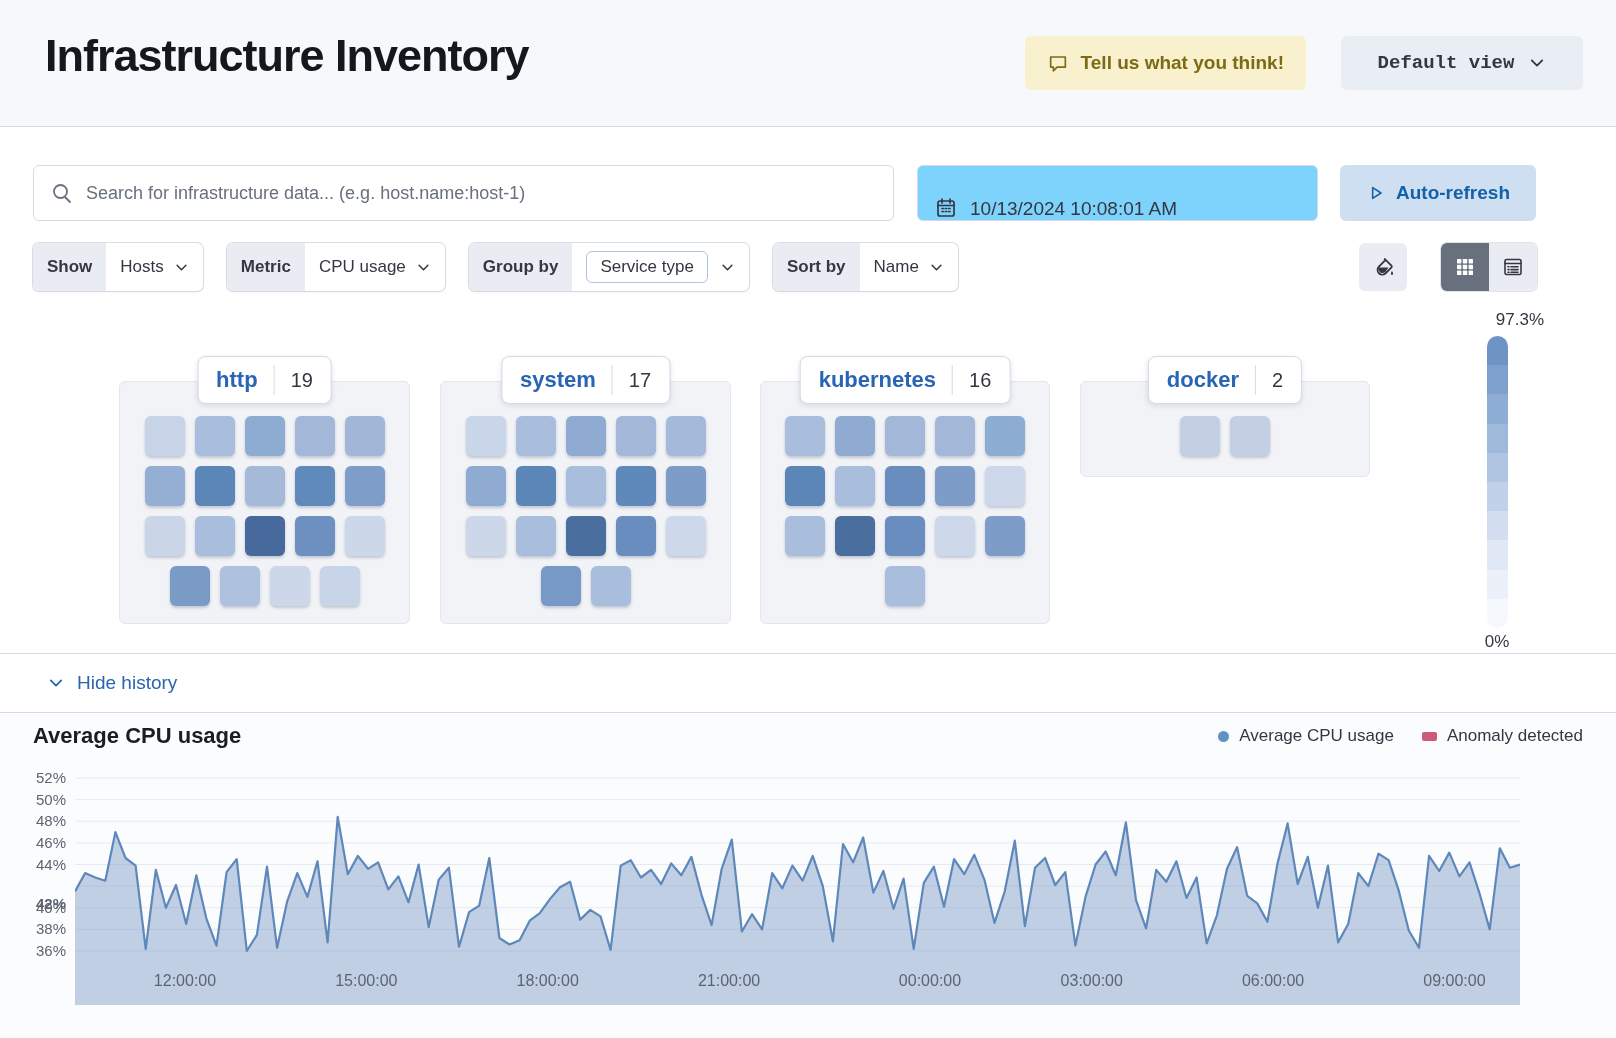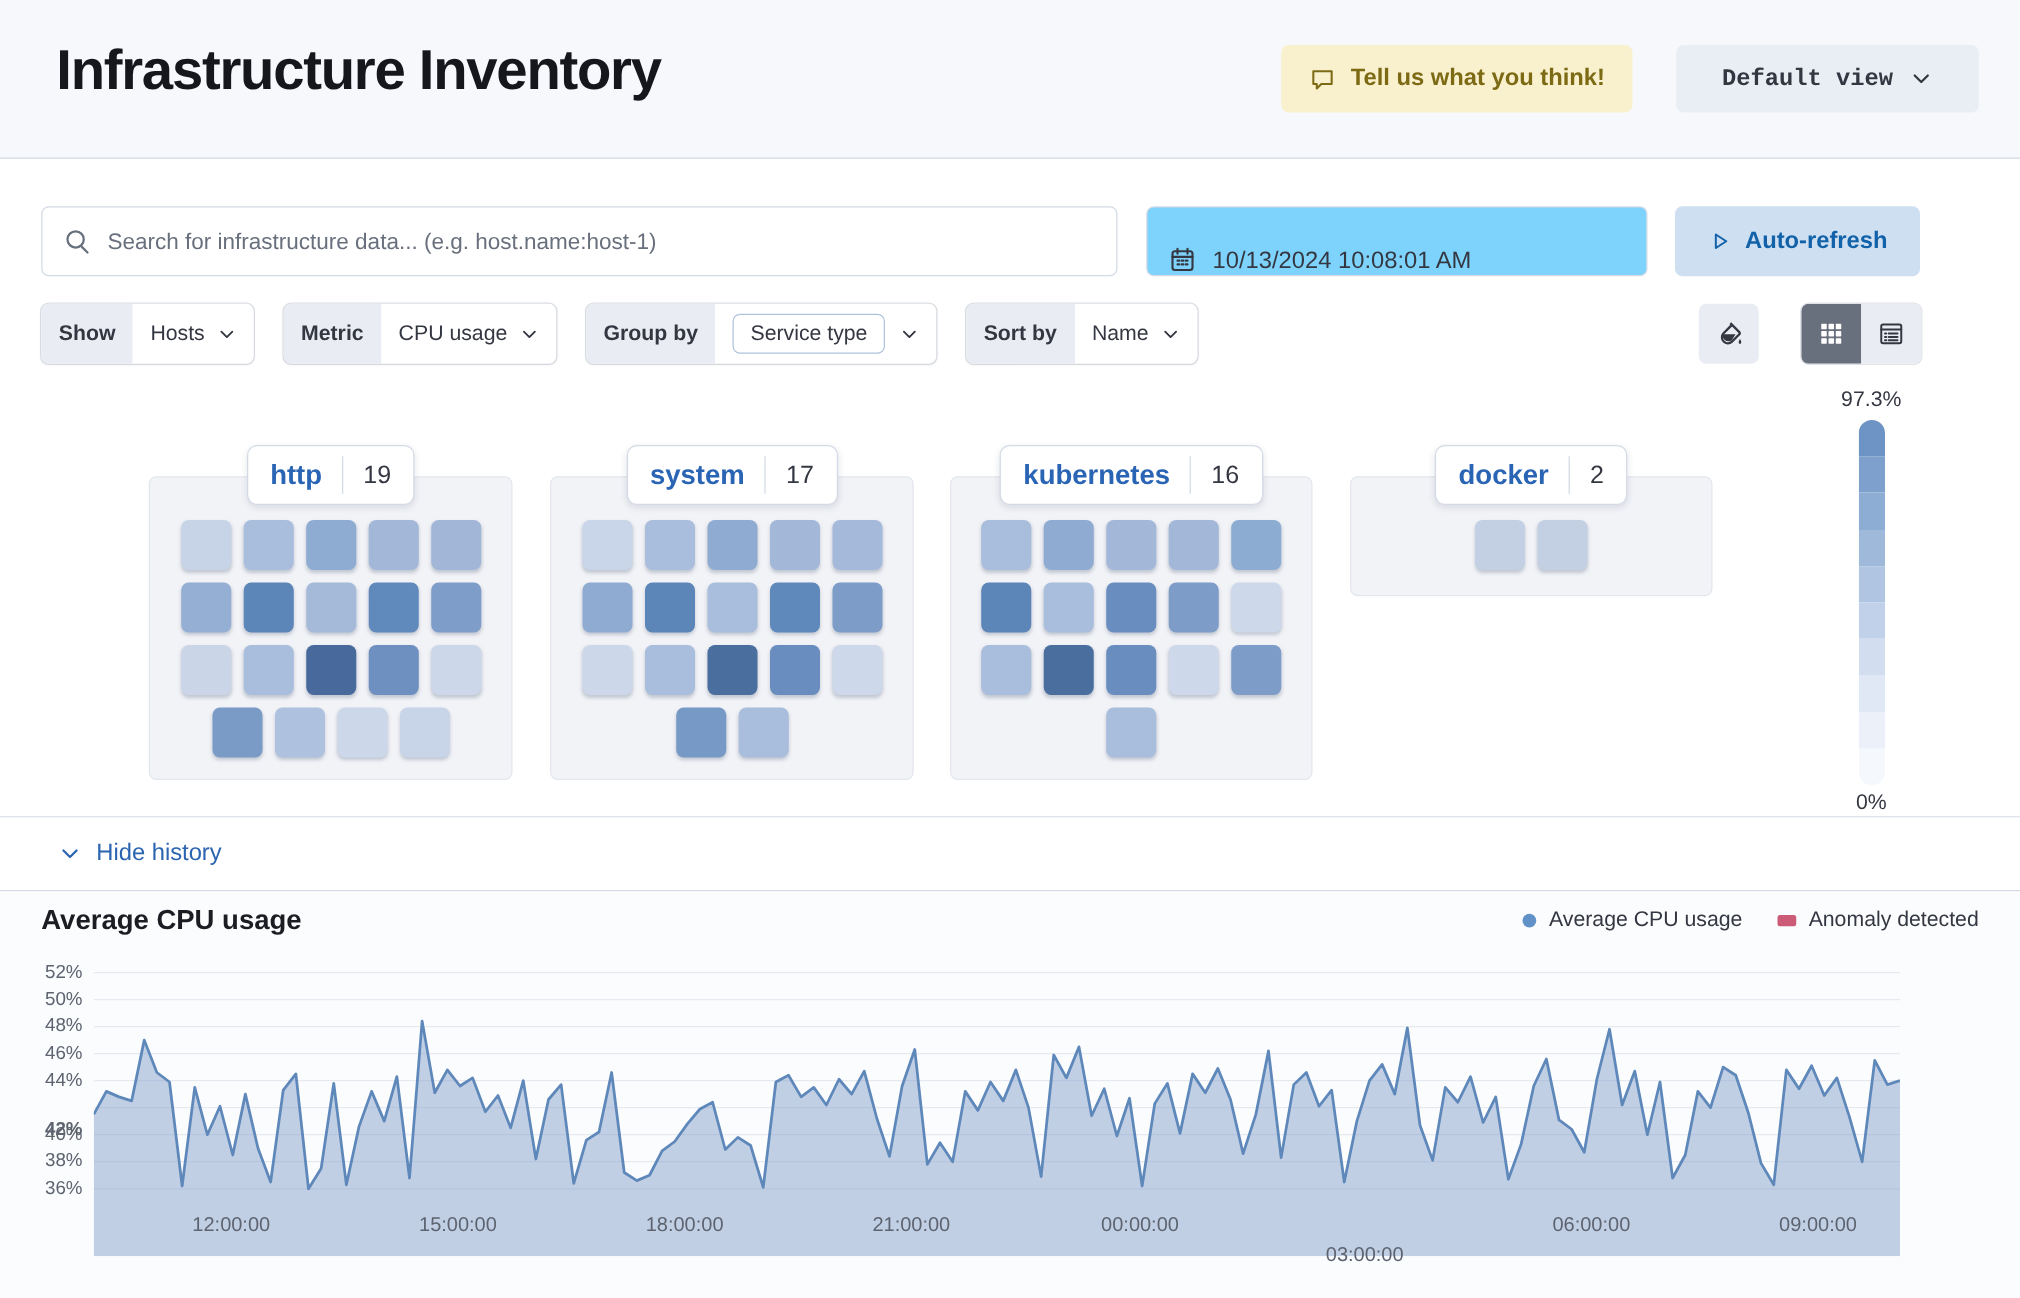--- a/index.html
+++ b/index.html
@@ -34,21 +34,21 @@
   .icon-btn { position:absolute; top:243px; width:48px; height:48px; border:none; border-radius:6px; background:#e9edf3; color:#343741;
     display:inline-flex; align-items:center; justify-content:center; cursor:pointer; }
   .paint-btn { left:1359px; }
   .toggle-group { position:absolute; left:1441px; top:243px; display:flex; border-radius:6px; overflow:hidden;
     box-shadow:0 0 0 1px rgba(152,162,179,0.3); }
   .toggle-btn { width:48px; height:48px; border:none; display:inline-flex; align-items:center; justify-content:center; cursor:pointer; }
   .toggle-btn.active { background:#69707d; color:#fff; }
   .toggle-btn.inactive { background:#e9edf3; color:#343741; }
 
   
-  .scale-max { position:absolute; left:1450px; top:310px; width:94px; text-align:center; font-size:17px; color:#343741; }
+  .scale-max { position:absolute; left:1450px; top:310px; width:94px; text-align:right; font-size:17px; color:#343741; }
   .scale-min { position:absolute; left:1450px; top:632px; width:94px; text-align:center; font-size:17px; color:#343741; }
   .scale-bar { position:absolute; left:1487px; top:336px; width:21px; height:292px; border-radius:11px; overflow:hidden; display:flex; flex-direction:column; cursor:pointer; }
   .scale-step { flex:1; }
 
   
   .group { position:absolute; background:#f2f3f7; border:1px solid #e3e6ee; border-radius:6px; }
   .group-badge { position:absolute; left:50%; transform:translateX(-50%); top:-26px; background:#fff; border:1px solid #d3dae6; border-radius:8px;
     box-shadow:0 2px 5px rgba(50,60,90,0.12); display:inline-flex; align-items:center; padding:8px 18px; gap:16px; white-space:nowrap; cursor:pointer; }
   .group-badge .gname { color:#2a64b4; font-size:22px; font-weight:700; }
   .group-badge .gdiv { width:1px; height:30px; background:#d3dae6; }
@@ -407,20 +407,20 @@
           <line x1="0" x2="1445" y1="159.375" y2="159.375" stroke="#e6e9ef" stroke-width="1"></line>
           <line x1="0" x2="1445" y1="181" y2="181" stroke="#e6e9ef" stroke-width="1"></line>
           <path d="M0.0,121.5L10.1,103.1L20.2,107.5L30.3,110.7L40.4,62.1L50.5,88.0L60.6,95.6L70.7,178.8L80.8,99.9L90.9,137.8L101.0,115.0L111.2,154.0L121.3,105.3L131.4,148.6L141.5,175.6L151.6,102.1L161.7,89.1L171.8,181.0L181.9,164.8L192.0,96.7L202.1,177.8L212.2,131.3L222.3,103.1L232.4,126.9L242.5,91.3L252.6,172.4L262.7,46.9L272.8,104.2L282.9,85.9L293.0,98.8L303.1,92.3L313.3,119.4L323.4,106.4L333.5,132.3L343.6,94.5L353.7,157.2L363.8,109.6L373.9,97.7L384.0,176.7L394.1,142.1L404.2,135.6L414.3,88.0L424.4,168.0L434.5,174.5L444.6,170.2L454.7,150.7L464.8,143.2L474.9,129.1L485.0,117.2L495.1,111.8L505.2,149.6L515.3,139.9L525.5,146.4L535.6,179.9L545.7,95.6L555.8,90.2L565.9,107.5L576.0,99.9L586.1,114.0L596.2,93.4L606.3,105.3L616.4,86.9L626.5,124.8L636.6,155.1L646.7,98.8L656.8,69.6L666.9,161.5L677.0,144.2L687.1,159.4L697.2,103.1L707.3,118.3L717.4,95.6L727.6,110.7L737.7,85.9L747.8,116.1L757.9,171.3L768.0,74.0L778.1,92.3L788.2,67.5L798.3,122.6L808.4,101.0L818.5,138.8L828.6,108.6L838.7,178.8L848.8,112.9L858.9,96.7L869.0,136.7L879.1,89.1L889.2,104.2L899.3,84.8L909.4,109.6L919.5,152.9L929.7,121.5L939.8,70.7L949.9,156.1L960.0,97.7L970.1,88.0L980.2,115.0L990.3,102.1L1000.4,175.6L1010.5,126.9L1020.6,94.5L1030.7,81.5L1040.8,105.3L1050.9,52.3L1061.0,130.2L1071.1,158.3L1081.2,99.9L1091.3,111.8L1101.4,91.3L1111.5,128.0L1121.6,107.5L1131.7,173.4L1141.9,145.3L1152.0,98.8L1162.1,77.2L1172.2,125.9L1182.3,133.4L1192.4,151.8L1202.5,93.4L1212.6,53.4L1222.7,114.0L1232.8,86.9L1242.9,137.8L1253.0,95.6L1263.1,172.4L1273.2,154.0L1283.3,103.1L1293.4,116.1L1303.5,83.7L1313.6,90.2L1323.7,120.4L1333.8,160.5L1344.0,177.8L1354.1,85.9L1364.2,101.0L1374.3,82.6L1384.4,106.4L1394.5,92.3L1404.6,123.7L1414.7,159.4L1424.8,78.3L1434.9,97.7L1445.0,94.5L1445,235 L0,235 Z" fill="#7a98c7" fill-opacity="0.45"></path>
           <path d="M0.0,121.5L10.1,103.1L20.2,107.5L30.3,110.7L40.4,62.1L50.5,88.0L60.6,95.6L70.7,178.8L80.8,99.9L90.9,137.8L101.0,115.0L111.2,154.0L121.3,105.3L131.4,148.6L141.5,175.6L151.6,102.1L161.7,89.1L171.8,181.0L181.9,164.8L192.0,96.7L202.1,177.8L212.2,131.3L222.3,103.1L232.4,126.9L242.5,91.3L252.6,172.4L262.7,46.9L272.8,104.2L282.9,85.9L293.0,98.8L303.1,92.3L313.3,119.4L323.4,106.4L333.5,132.3L343.6,94.5L353.7,157.2L363.8,109.6L373.9,97.7L384.0,176.7L394.1,142.1L404.2,135.6L414.3,88.0L424.4,168.0L434.5,174.5L444.6,170.2L454.7,150.7L464.8,143.2L474.9,129.1L485.0,117.2L495.1,111.8L505.2,149.6L515.3,139.9L525.5,146.4L535.6,179.9L545.7,95.6L555.8,90.2L565.9,107.5L576.0,99.9L586.1,114.0L596.2,93.4L606.3,105.3L616.4,86.9L626.5,124.8L636.6,155.1L646.7,98.8L656.8,69.6L666.9,161.5L677.0,144.2L687.1,159.4L697.2,103.1L707.3,118.3L717.4,95.6L727.6,110.7L737.7,85.9L747.8,116.1L757.9,171.3L768.0,74.0L778.1,92.3L788.2,67.5L798.3,122.6L808.4,101.0L818.5,138.8L828.6,108.6L838.7,178.8L848.8,112.9L858.9,96.7L869.0,136.7L879.1,89.1L889.2,104.2L899.3,84.8L909.4,109.6L919.5,152.9L929.7,121.5L939.8,70.7L949.9,156.1L960.0,97.7L970.1,88.0L980.2,115.0L990.3,102.1L1000.4,175.6L1010.5,126.9L1020.6,94.5L1030.7,81.5L1040.8,105.3L1050.9,52.3L1061.0,130.2L1071.1,158.3L1081.2,99.9L1091.3,111.8L1101.4,91.3L1111.5,128.0L1121.6,107.5L1131.7,173.4L1141.9,145.3L1152.0,98.8L1162.1,77.2L1172.2,125.9L1182.3,133.4L1192.4,151.8L1202.5,93.4L1212.6,53.4L1222.7,114.0L1232.8,86.9L1242.9,137.8L1253.0,95.6L1263.1,172.4L1273.2,154.0L1283.3,103.1L1293.4,116.1L1303.5,83.7L1313.6,90.2L1323.7,120.4L1333.8,160.5L1344.0,177.8L1354.1,85.9L1364.2,101.0L1374.3,82.6L1384.4,106.4L1394.5,92.3L1404.6,123.7L1414.7,159.4L1424.8,78.3L1434.9,97.7L1445.0,94.5" fill="none" stroke="#5e87ba" stroke-width="2.2" stroke-linejoin="round"></path>
         </svg></div>
     <div class="xlabels">
         <span style="left: 110px;">12:00:00</span>
         <span style="left: 291.35px;">15:00:00</span>
         <span style="left: 472.7px;">18:00:00</span>
         <span style="left: 654.05px;">21:00:00</span>
-        <span style="left: 837px;">00:00:00</span>
-        <span style="left: 1016.75px; margin-top: 24px;">03:00:00</span>
+        <span style="left: 855px;">00:00:00</span>
+        <span style="left: 1016.75px;">03:00:00</span>
         <span style="left: 1198.1px;">06:00:00</span>
         <span style="left: 1379.45px;">09:00:00</span>
       </div>
   </div>
 
 </div>
 
 </body></html>

